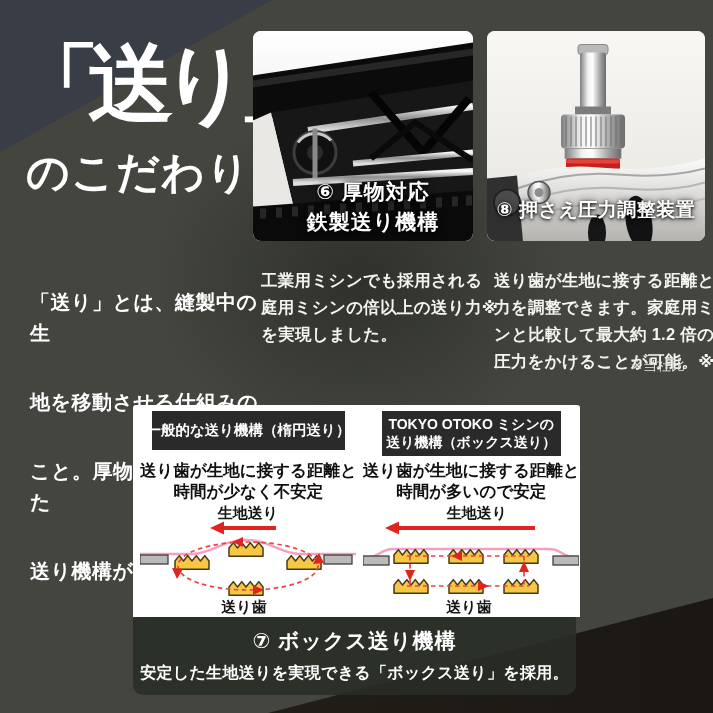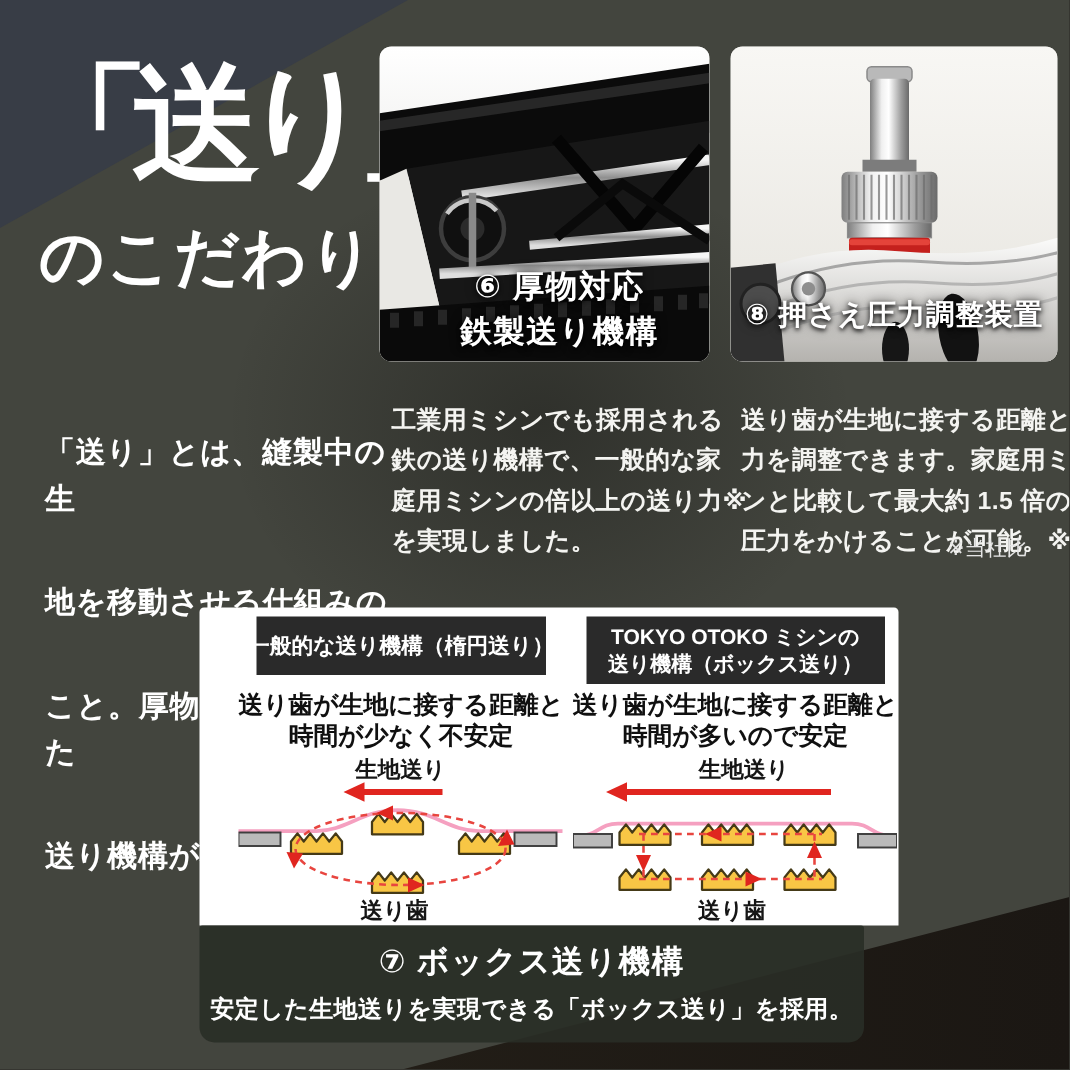--- a/index.html
+++ b/index.html
@@ -35,28 +35,28 @@
   .cap1{top:146px;font-size:21px;line-height:30px;letter-spacing:1px;margin-left:20px;}
   .cap2{top:166px;font-size:19px;letter-spacing:.5px;}
   
   .desc{position:absolute;color:#f4f4f1;font-weight:700;font-size:16.5px;line-height:27px;letter-spacing:.3px;}
   .desc span{display:block;white-space:nowrap;}
   .desc1{left:261px;top:250px;width:218px;}
   .desc2{left:494px;top:250px;width:218px;}
   .note{position:absolute;right:28px;top:357px;color:#e5e5e5;font-size:14px;font-weight:400;}
   
   .panel{position:absolute;left:133px;top:405px;width:447px;height:212px;background:#ffffff;
-    border-radius:3px 3px 0 0;overflow:hidden;padding-left:19px;}
+    border-radius:3px 3px 0 0;overflow:hidden;}
   .columns{display:flex;gap:6px;padding:6px 6px 0 7px;}
   .col{flex:1;display:flex;flex-direction:column;align-items:center;}
   .hdr-slot{height:46px;display:flex;align-items:flex-start;justify-content:center;}
   .hdr{background:#2a2a2a;color:#fff;font-weight:700;display:flex;flex-direction:column;
     justify-content:center;align-items:center;text-align:center;}
   .hdr-left{width:193px;height:39px;font-size:14.5px;letter-spacing:0;}
-  .hdr-right{width:199px;height:45px;font-size:14px;line-height:17.5px;}
+  .hdr-right{width:179px;height:45px;font-size:14px;line-height:17.5px;}
   .hdr span{display:block;white-space:nowrap;}
   .subtitle{margin-top:3px;color:#101010;font-weight:700;font-size:16.5px;line-height:21px;text-align:center;}
   .subtitle span{display:block;white-space:nowrap;}
   .diagram{width:216px;height:112px;margin-top:2px;display:block;}
   .dlabel{font-family:"Liberation Sans","DejaVu Sans",sans-serif;font-weight:700;font-size:15px;fill:#161616;}
   .dog{fill:#f8c645;stroke:#453a17;stroke-width:1.5;stroke-linejoin:round;}
   .plate{fill:#bababa;stroke:#3e3e3e;stroke-width:1.3;}
   .fabric{fill:none;stroke:#f5a0c0;stroke-width:2.5;stroke-linecap:round;}
   .dash{fill:none;stroke:#e8453f;stroke-width:1.7;stroke-dasharray:4.5 3.5;}
   .ah{fill:#e0251f;}
@@ -164,28 +164,27 @@
       <circle cx="52" cy="162" r="11" fill="url(#m2v)" stroke="#555555" stroke-width="1.5"></circle>
       <circle cx="52" cy="162" r="4.5" fill="#8e8e8e"></circle>
     </svg>
     <div class="caption cap2">
       <span>⑧ 押さえ圧力調整装置</span>
     </div>
   </section>
 
   <p class="desc desc1">
     <span>工業用ミシンでも採用される</span>
-    <span>鉄の送り機構で、一般的な家</span>
     <span>庭用ミシンの倍以上の送り力※</span>
     <span>を実現しました。</span>
   </p>
   <p class="desc desc2">
     <span>送り歯が生地に接する距離と</span>
     <span>力を調整できます。家庭用ミシ</span>
-    <span>ンと比較して最大約 1.5 倍の</span>
+    <span>ンと比較して最大約 1.2 倍の</span>
     <span>圧力をかけることが可能。※</span>
   </p>
   <div class="note">※当社比</div>
 
   <section class="panel">
     <div class="columns">
 
       <div class="col">
         <div class="hdr-slot">
           <div class="hdr hdr-left">

